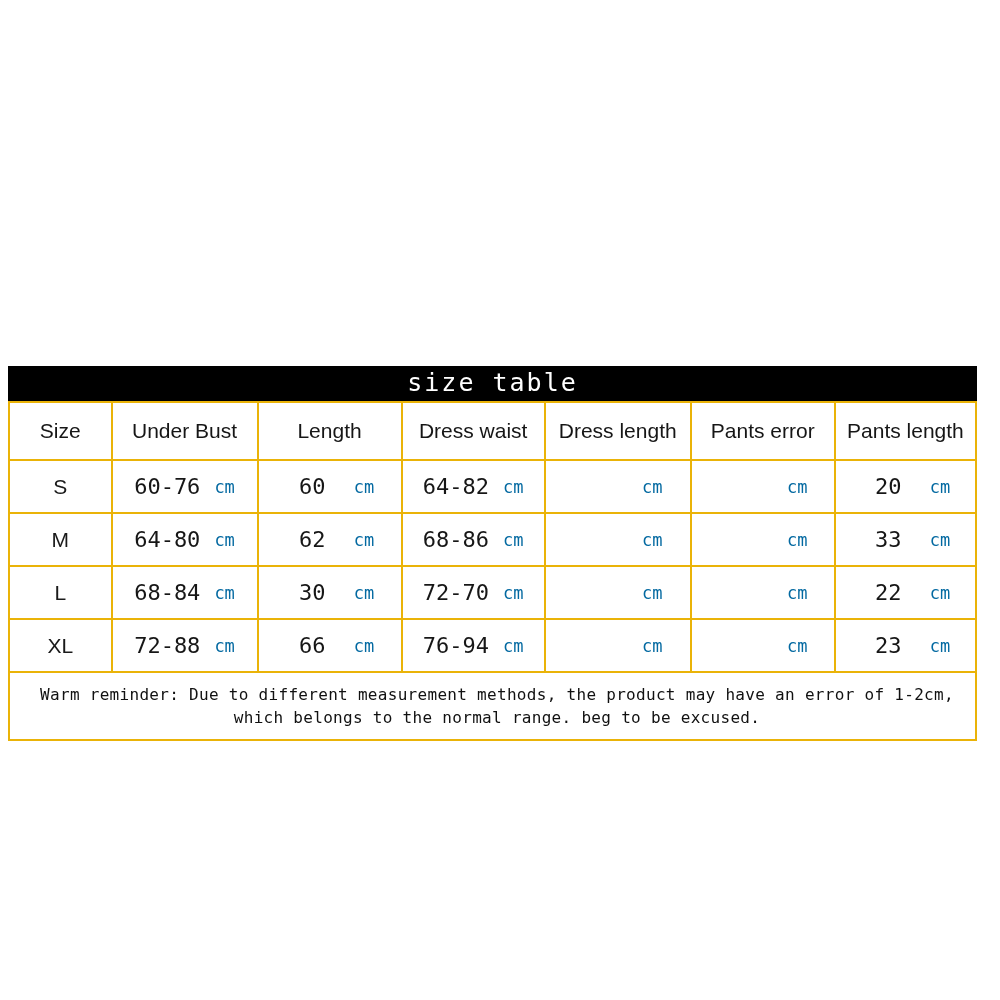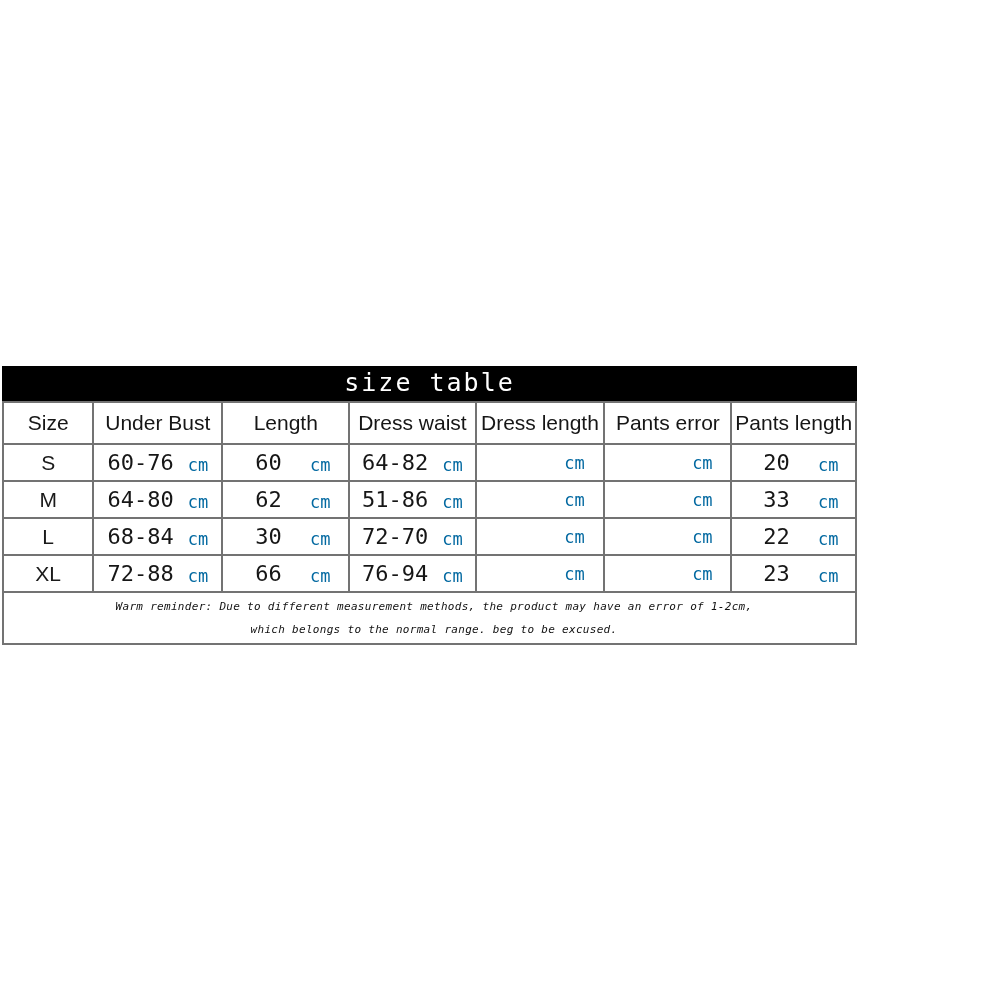--- a/index.html
+++ b/index.html
@@ -11,23 +11,23 @@
     position: relative;
     width: 1000px;
     height: 1000px;
     background: #ffffff;
     overflow: hidden;
     font-family: "Liberation Sans", sans-serif;
     color: #1a1a1a;
   }
   .size-table-wrap {
     position: absolute;
-    left: 2px;
+    left: 8px;
     top: 366px;
-    width: 855px;
+    width: 969px;
   }
   .title-bar {
     background: #000000;
     height: 35px;
     display: flex;
     align-items: center;
     justify-content: center;
   }
   .title-bar .title-text {
     color: #ffffff;
@@ -38,22 +38,22 @@
     line-height: 1;
     padding-bottom: 2px;
   }
   table.size-table {
     width: 100%;
     border-collapse: collapse;
     table-layout: fixed;
   }
   table.size-table th,
   table.size-table td {
-    border: 2px solid #737373;
-    padding: 0;
+    border: 2px solid #eab308;
+    padding: 8px;
     text-align: center;
     vertical-align: middle;
     overflow: hidden;
     white-space: nowrap;
   }
   tr.header-row th {
     height: 40px;
     font-size: 21px;
     font-weight: 400;
     color: #161616;
@@ -62,21 +62,21 @@
   tr.data-row td {
     height: 35px;
   }
   td.size-cell {
     font-size: 21px;
     font-family: "Liberation Sans", sans-serif;
   }
   .cw {
     display: flex;
     justify-content: center;
-    align-items: flex-end;
+    align-items: center;
     gap: 14px;
   }
   .val {
     display: inline-block;
     min-width: 55px;
     text-align: center;
     font-family: "DejaVu Sans Mono", monospace;
     font-size: 22px;
     color: #161616;
   }
@@ -85,27 +85,26 @@
     font-size: 17px;
     color: #0369a1;
   }
   td.note {
     height: 50px;
     text-align: left;
     border-bottom-width: 3px;
   }
   td.note .note-line {
     font-family: "DejaVu Sans Mono", monospace;
-    font-size: 11px;
+    font-size: 16px;
     letter-spacing: 0.3px;
     line-height: 23px;
     padding-left: 9px;
     color: #111111;
     white-space: nowrap;
-    font-style: italic;
   }
 </style>
 </head>
 <body>
 
 <div class="canvas">
   <div class="size-table-wrap">
 
     <div class="title-bar">
       <span class="title-text">size table</span>
@@ -182,21 +181,21 @@
               </div>
             </td>
         <td>
               <div class="cw">
                 <span class="val">62</span>
                 <span class="unit">cm</span>
               </div>
             </td>
         <td>
               <div class="cw">
-                <span class="val">51-86</span>
+                <span class="val">68-86</span>
                 <span class="unit">cm</span>
               </div>
             </td>
         <td>
               <div class="cw">
                 <span class="val"></span>
                 <span class="unit">cm</span>
               </div>
             </td>
         <td>

